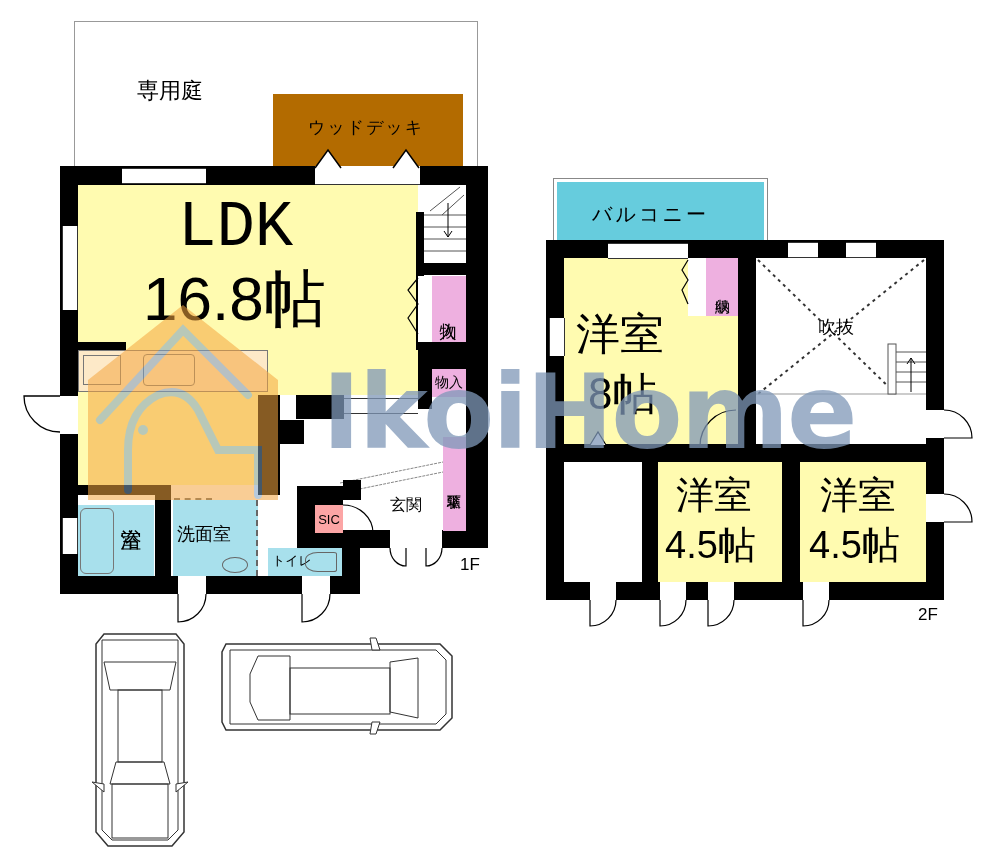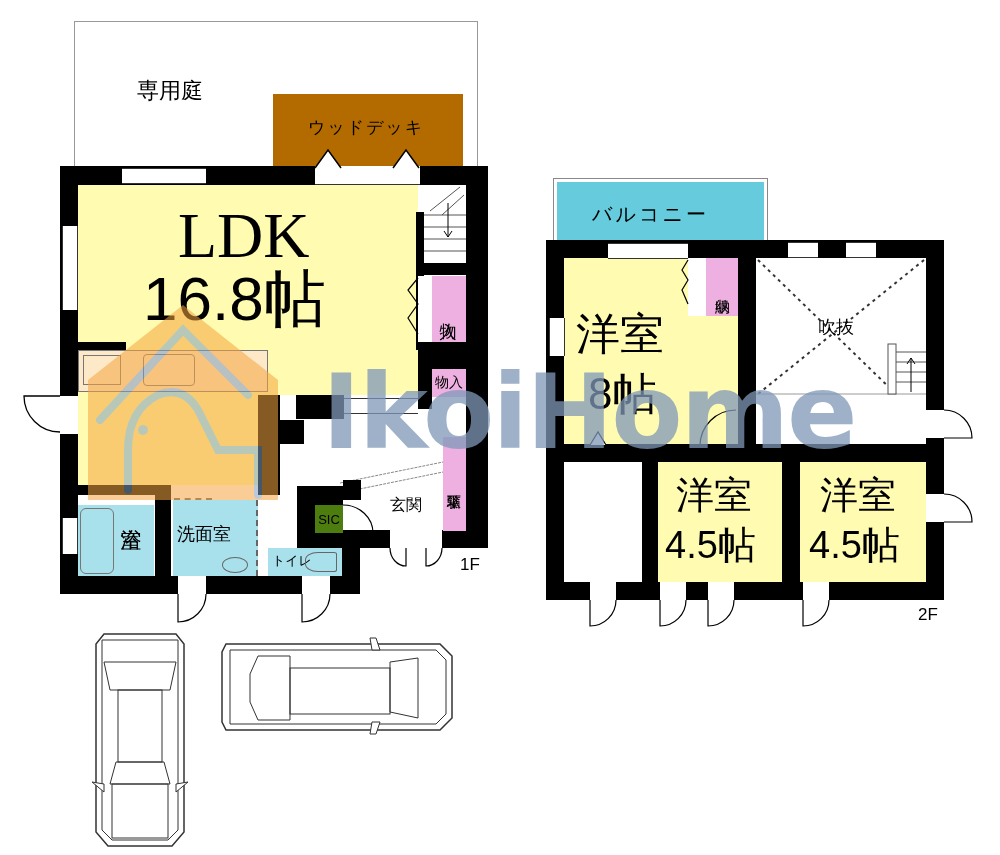--- a/index.html
+++ b/index.html
@@ -30,21 +30,21 @@
   <div class="label" style="left:308px;top:119px;font-size:17px;letter-spacing:2px;">ウッドデッキ</div>
 
   <div class="abs yellow" style="left:78px;top:185px;width:340px;height:160px;"></div>
   <div class="abs yellow" style="left:78px;top:345px;width:340px;height:50px;"></div>
   <div class="abs yellow" style="left:78px;top:395px;width:190px;height:90px;"></div>
 
   <div class="abs" style="left:78px;top:350px;width:190px;height:42px;background:#fde9c8;border:1px solid #777;"></div>
   <div class="abs" style="left:83px;top:355px;width:38px;height:30px;border:1px solid #777;"></div>
   <div class="abs" style="left:143px;top:354px;width:52px;height:32px;border:1px solid #777;border-radius:4px;"></div>
 
-  <div class="label" style="left:178px;top:196px;font-size:64px;font-family:Liberation Serif, serif;margin-top:8px;">LDK</div>
+  <div class="label" style="left:178px;top:196px;font-size:64px;font-family:Liberation Mono, monospace;">LDK</div>
   <div class="label" style="left:143px;top:268px;font-size:62px;font-family:'Liberation Sans',sans-serif;">16.8帖</div>
 
   <div class="wall" style="left:60px;top:166px;width:428px;height:19px;"></div>
   <div class="wall" style="left:60px;top:166px;width:18px;height:428px;"></div>
   <div class="wall" style="left:466px;top:166px;width:22px;height:382px;"></div>
   <div class="wall" style="left:60px;top:576px;width:300px;height:18px;"></div>
   <div class="wall" style="left:340px;top:530px;width:148px;height:18px;"></div>
   <div class="wall" style="left:342px;top:530px;width:18px;height:64px;"></div>
 
   <div class="win" style="left:122px;top:168px;width:84px;height:14px;"></div>
@@ -102,21 +102,21 @@
     <line x1="0" y1="28" x2="108" y2="6" stroke="#888" stroke-dasharray="3,1"></line>
     <line x1="0" y1="38" x2="108" y2="16" stroke="#888" stroke-dasharray="3,1"></line>
   </svg>
 
   <div class="room pink" style="left:443px;top:437px;width:23px;height:94px;">
     <span class="vtext" style="font-size:14px;">下駄箱</span>
   </div>
 
   <div class="wall" style="left:297px;top:486px;width:46px;height:66px;"></div>
   <div class="wall" style="left:343px;top:480px;width:18px;height:20px;"></div>
-  <div class="room" style="left:315px;top:505px;width:28px;height:28px;background:#4d7c0f;">
+  <div class="room" style="left:315px;top:505px;width:28px;height:28px;background:#fca5a5;">
     <span style="font-size:13px;font-family:'Liberation Sans',sans-serif;">SIC</span>
   </div>
   <svg style="left:343px;top:505px;width:36px;height:30px;">
     <path d="M0,0 A30,28 0 0 1 30,28" fill="none" stroke="#000" stroke-width="1.2"></path>
   </svg>
   <div class="label" style="left:390px;top:497px;font-size:16px;text-align:right;">玄関</div>
 
   <div class="door" style="left:390px;top:530px;width:52px;height:18px;"></div>
   <svg style="left:390px;top:548px;width:54px;height:22px;">
     <path d="M0,0 A16,18 0 0 0 16,18 L16,0" fill="none" stroke="#000" stroke-width="1.2"></path>

